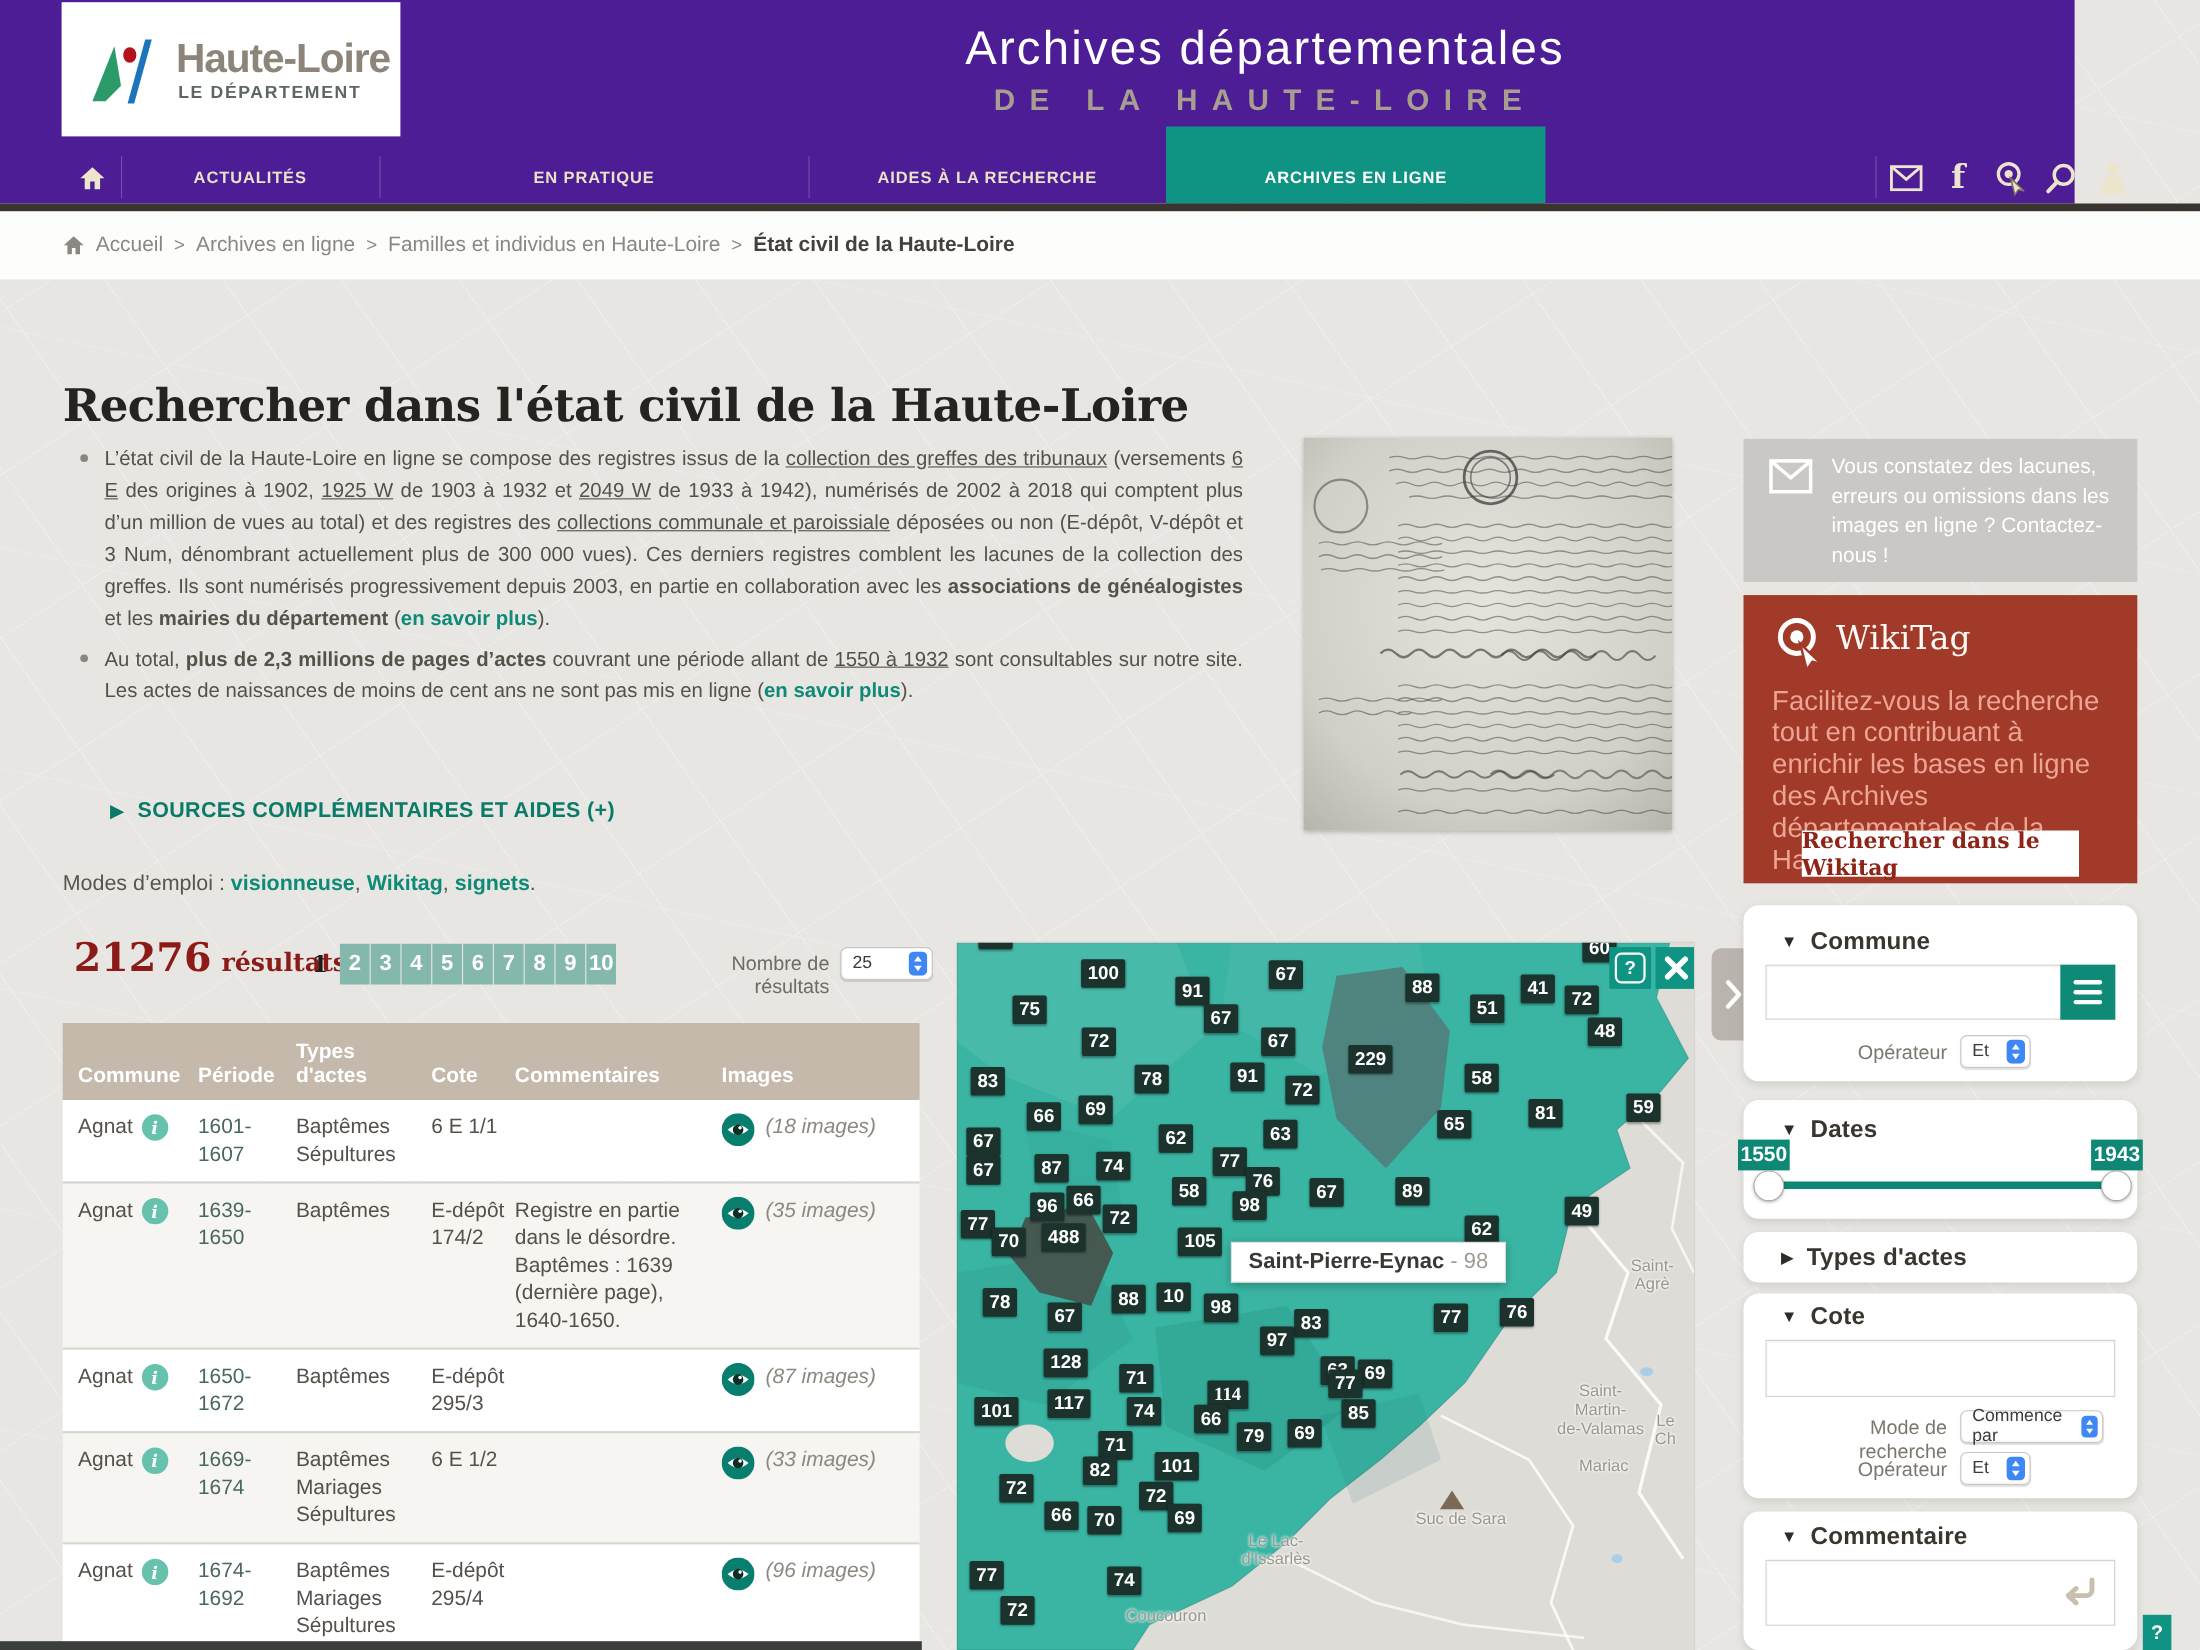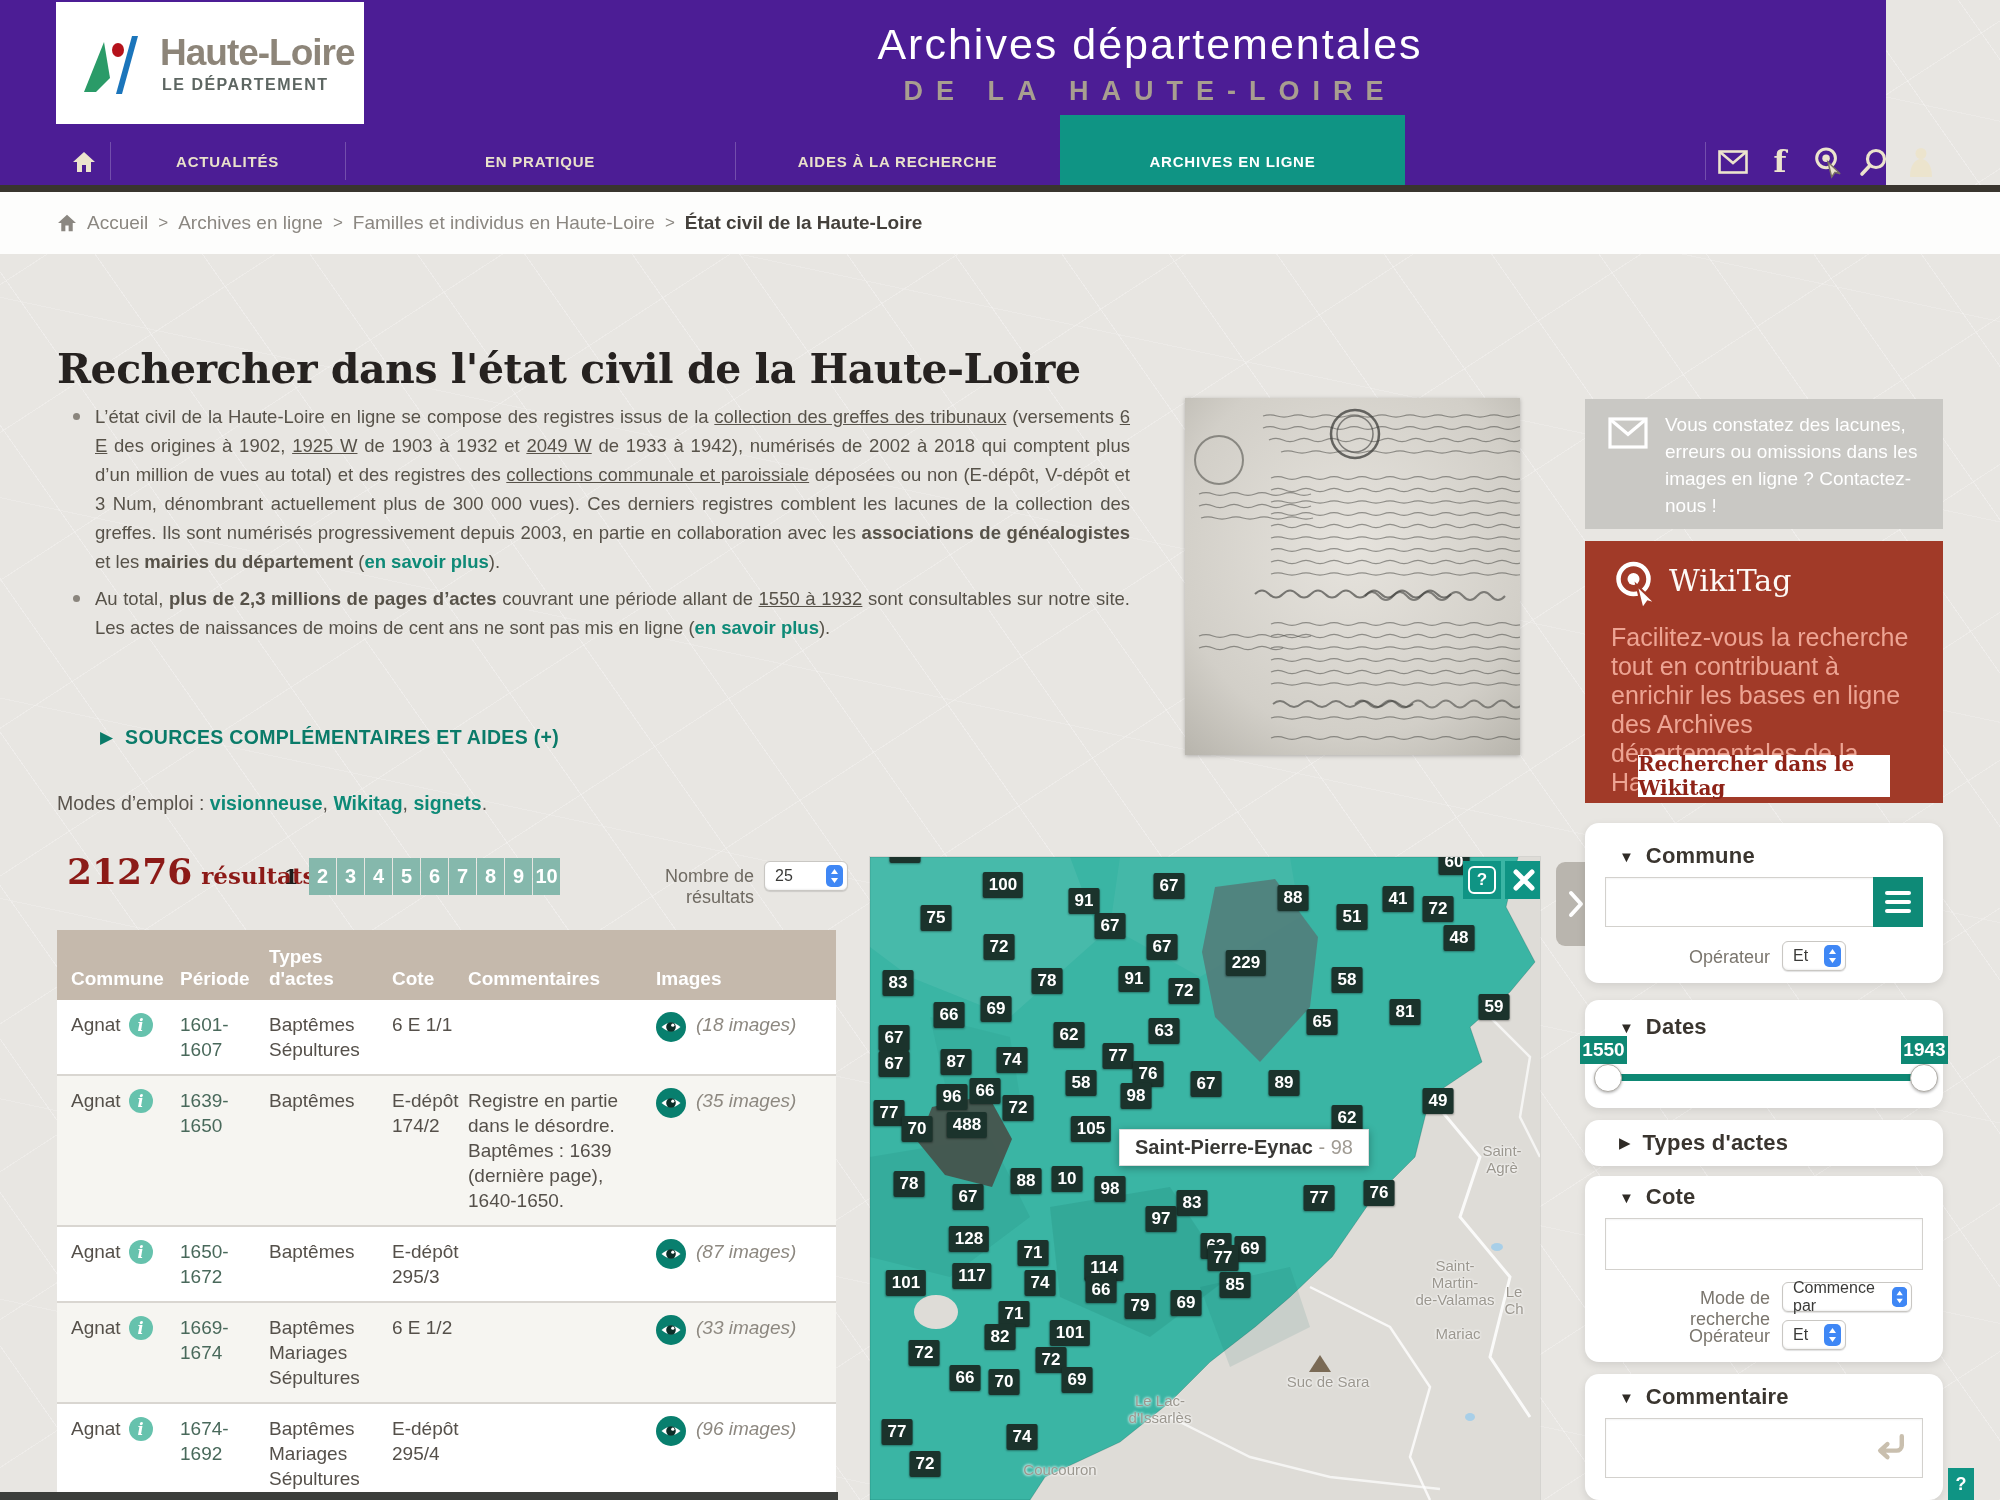--- a/index.html
+++ b/index.html
@@ -516,21 +516,21 @@
         <div class="mk" style="left: 98px; top: 340px;">67</div>
         <div class="mk" style="left: 322px; top: 346px;">83</div>
         <div class="mk" style="left: 449px; top: 341px;">77</div>
         <div class="mk" style="left: 509px; top: 336px;">76</div>
         <div class="mk" style="left: 291px; top: 362px;">97</div>
         <div class="mk" style="left: 99px; top: 382px;">128</div>
         <div class="mk" style="left: 163px; top: 396px;">71</div>
         <div class="mk" style="left: 346px; top: 389px;">63</div>
         <div class="mk" style="left: 380px; top: 392px;">69</div>
         <div class="mk" style="left: 353px; top: 401px;">77</div>
-        <div class="mk" style="left: 234px; top: 411px;">114</div>
+        <div class="mk" style="left: 246px; top: 411px; font-family: Liberation Serif, serif;">114</div>
         <div class="mk" style="left: 365px; top: 428px;">85</div>
         <div class="mk" style="left: 36px; top: 426px;">101</div>
         <div class="mk" style="left: 102px; top: 419px;">117</div>
         <div class="mk" style="left: 170px; top: 426px;">74</div>
         <div class="mk" style="left: 231px; top: 433px;">66</div>
         <div class="mk" style="left: 270px; top: 449px;">79</div>
         <div class="mk" style="left: 316px; top: 446px;">69</div>
         <div class="mk" style="left: 144px; top: 457px;">71</div>
         <div class="mk" style="left: 130px; top: 480px;">82</div>
         <div class="mk" style="left: 200px; top: 476px;">101</div>

